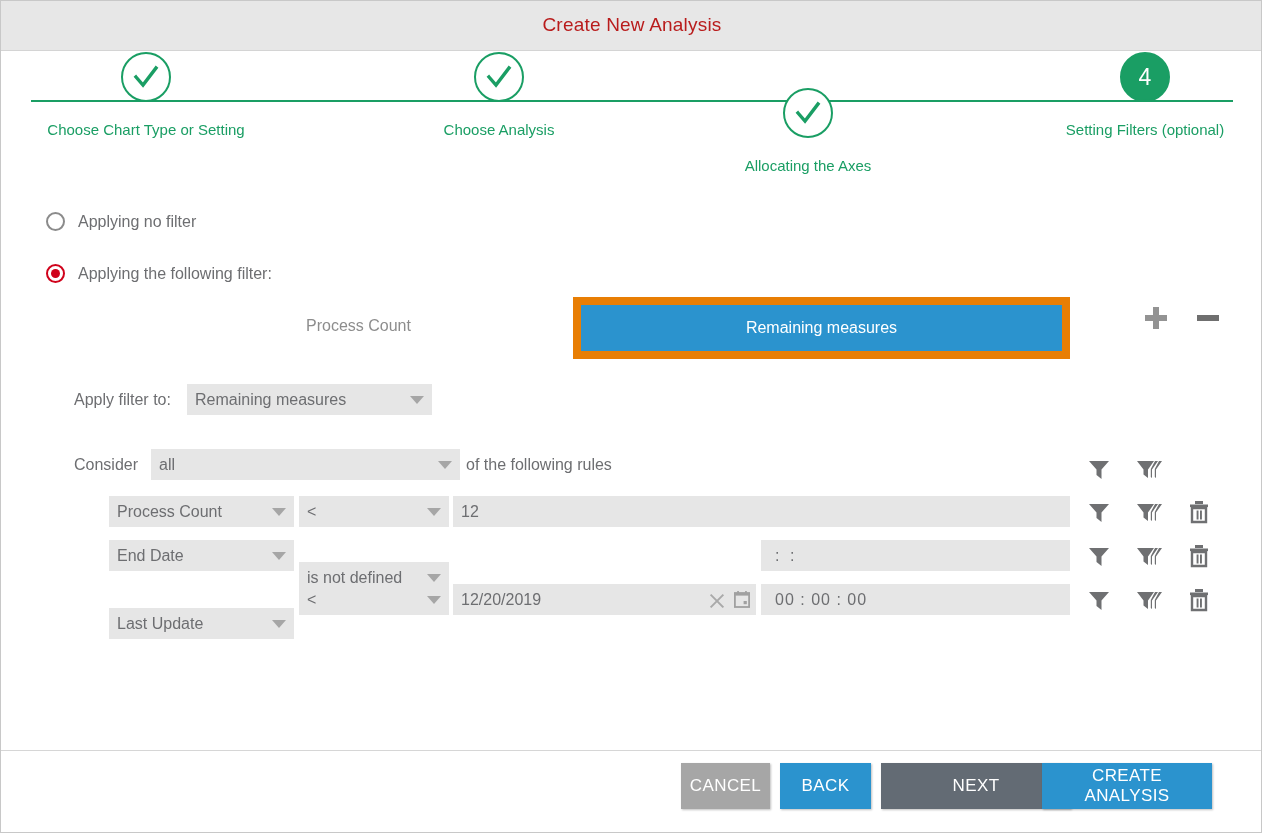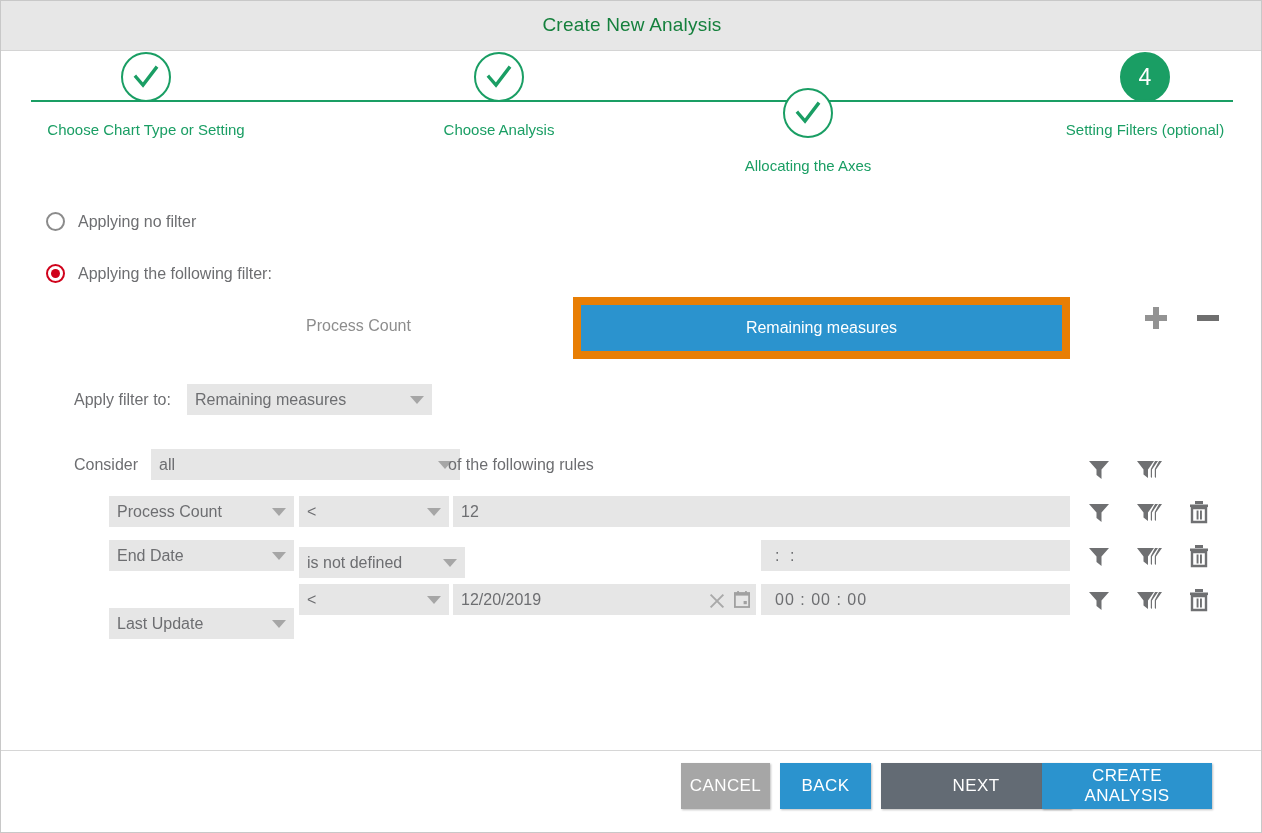--- a/index.html
+++ b/index.html
@@ -31,21 +31,21 @@
     background: #e7e7e7;
     border-bottom: 1px solid #d4d4d4;
     box-sizing: border-box;
   }
   .titlebar .title {
     position: absolute;
     left: 0; right: 0;
     top: 13px;
     text-align: center;
     font-size: 19px;
-    color: #15803d;
+    color: #b91c1c;
     letter-spacing: .2px;
   }
 
   
   .stepper {
     position: absolute;
     left: 0;
     top: 51px;
     width: 1262px;
     height: 115px;
@@ -359,21 +359,21 @@
   <div class="field" style="left:186px; top:383px; width:245px; height:31px;">
     <span class="val">Remaining measures</span>
     <span class="caret"></span>
   </div>
 
   <div class="lbl" style="left:73px; top:455px;">Consider</div>
   <div class="field" style="left:150px; top:448px; width:309px; height:31px;">
     <span class="val">all</span>
     <span class="caret"></span>
   </div>
-  <div class="lbl" style="left:447px; top:455px;">of the following rules</div>
+  <div class="lbl" style="left:465px; top:455px;">of the following rules</div>
 
   <div class="act" style="left:1085px; top:455px;">
     <svg width="26" height="26" viewBox="0 0 26 26">
       <path d="M3 5 H23 L15.5 13.5 V23 L10.5 19 V13.5 Z" fill="#6f7072"></path>
     </svg>
   </div>
   <div class="act" style="left:1134px; top:455px;">
     <svg width="30" height="26" viewBox="0 0 30 26">
       <path d="M2 5 H19 L13 13.5 V22 L8.5 18.5 V13.5 Z" fill="#6f7072"></path>
       <path d="M20 5 H23 L17 13.5 V22 L15.8 21 V13 Z" fill="#6f7072"></path>
@@ -414,21 +414,21 @@
         <rect x="13" y="11.5" width="1.9" height="9" fill="#6f7072"></rect>
       </svg>
     </div>
   </div>
 
   <div>
     <div class="field" style="left:108px; top:539px; width:185px; height:31px;gap:12px;">
       <span class="val">End Date</span>
       <span class="caret"></span>
     </div>
-    <div class="field" style="left:298px; top:546px; width:166px; height:31px;">
+    <div class="field" style="left:298px; top:561px; width:150px; height:31px;">
       <span class="val">is not defined</span>
       <span class="caret"></span>
     </div>
     <div class="field" style="left:760px; top:539px; width:309px; height:31px; padding-left:14px; letter-spacing:3px;">
       <span class="val">:   :</span>
     </div>
     <div class="act" style="left:1085px; top:542px;">
       <svg width="26" height="26" viewBox="0 0 26 26">
         <path d="M3 5 H23 L15.5 13.5 V23 L10.5 19 V13.5 Z" fill="#6f7072"></path>
       </svg>

